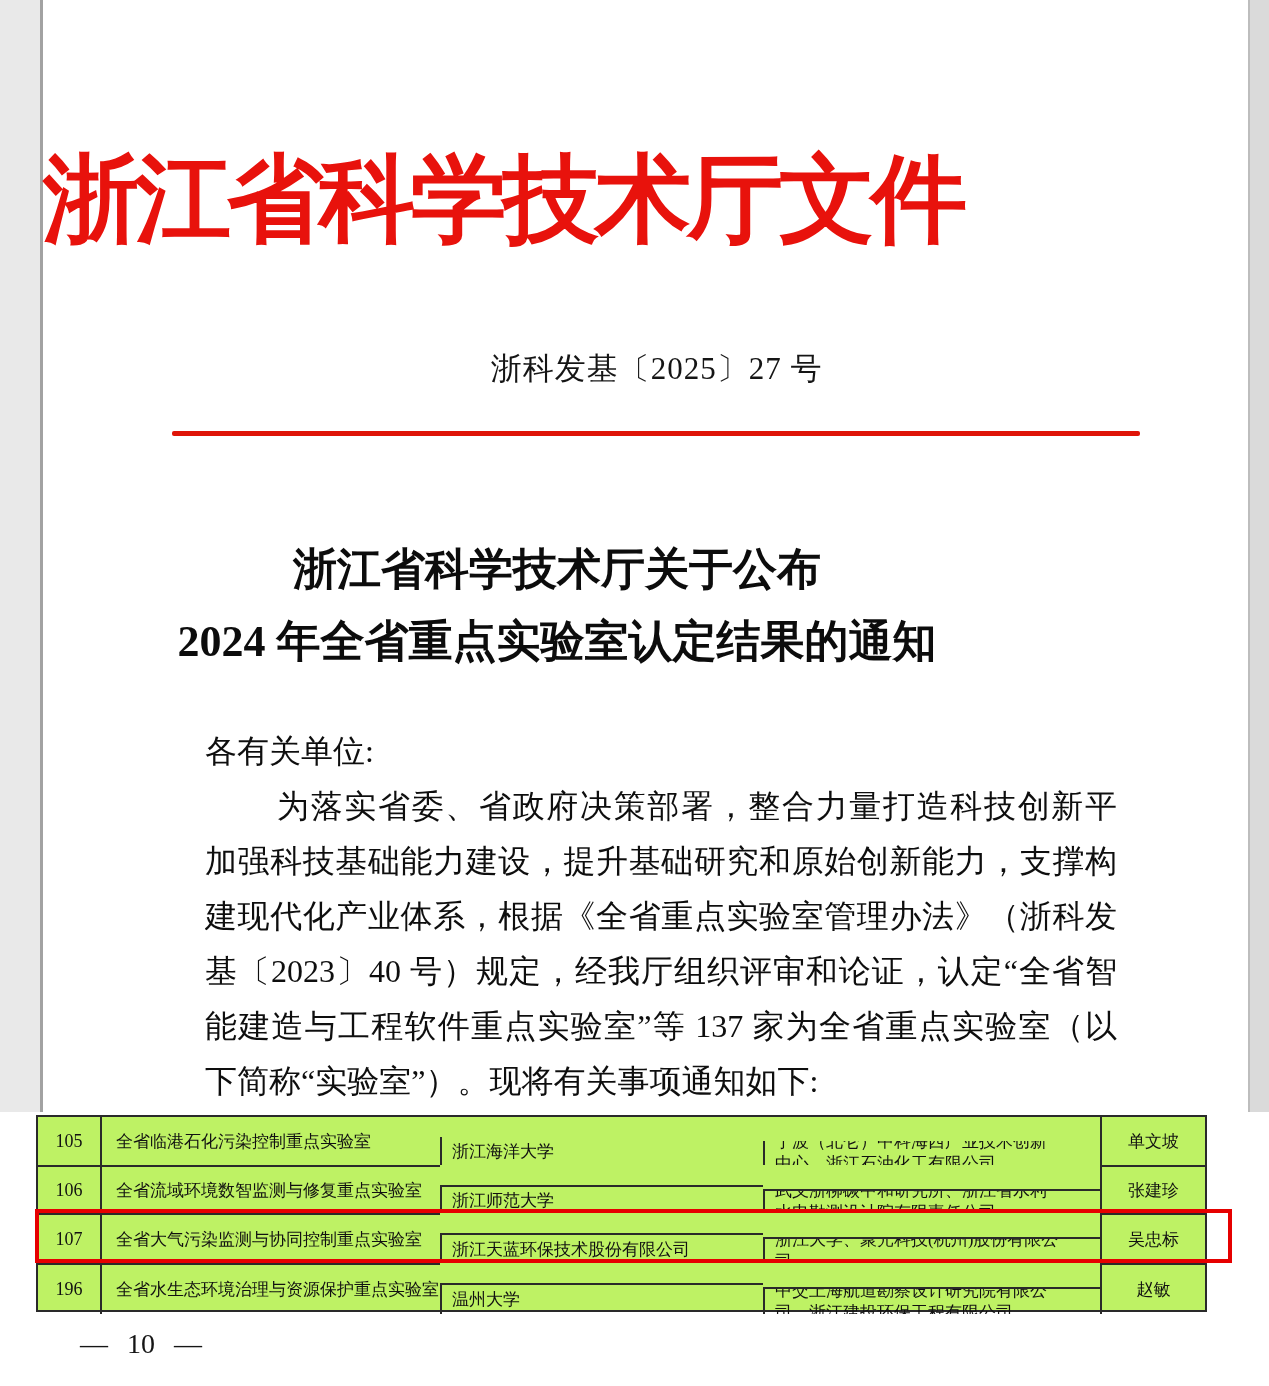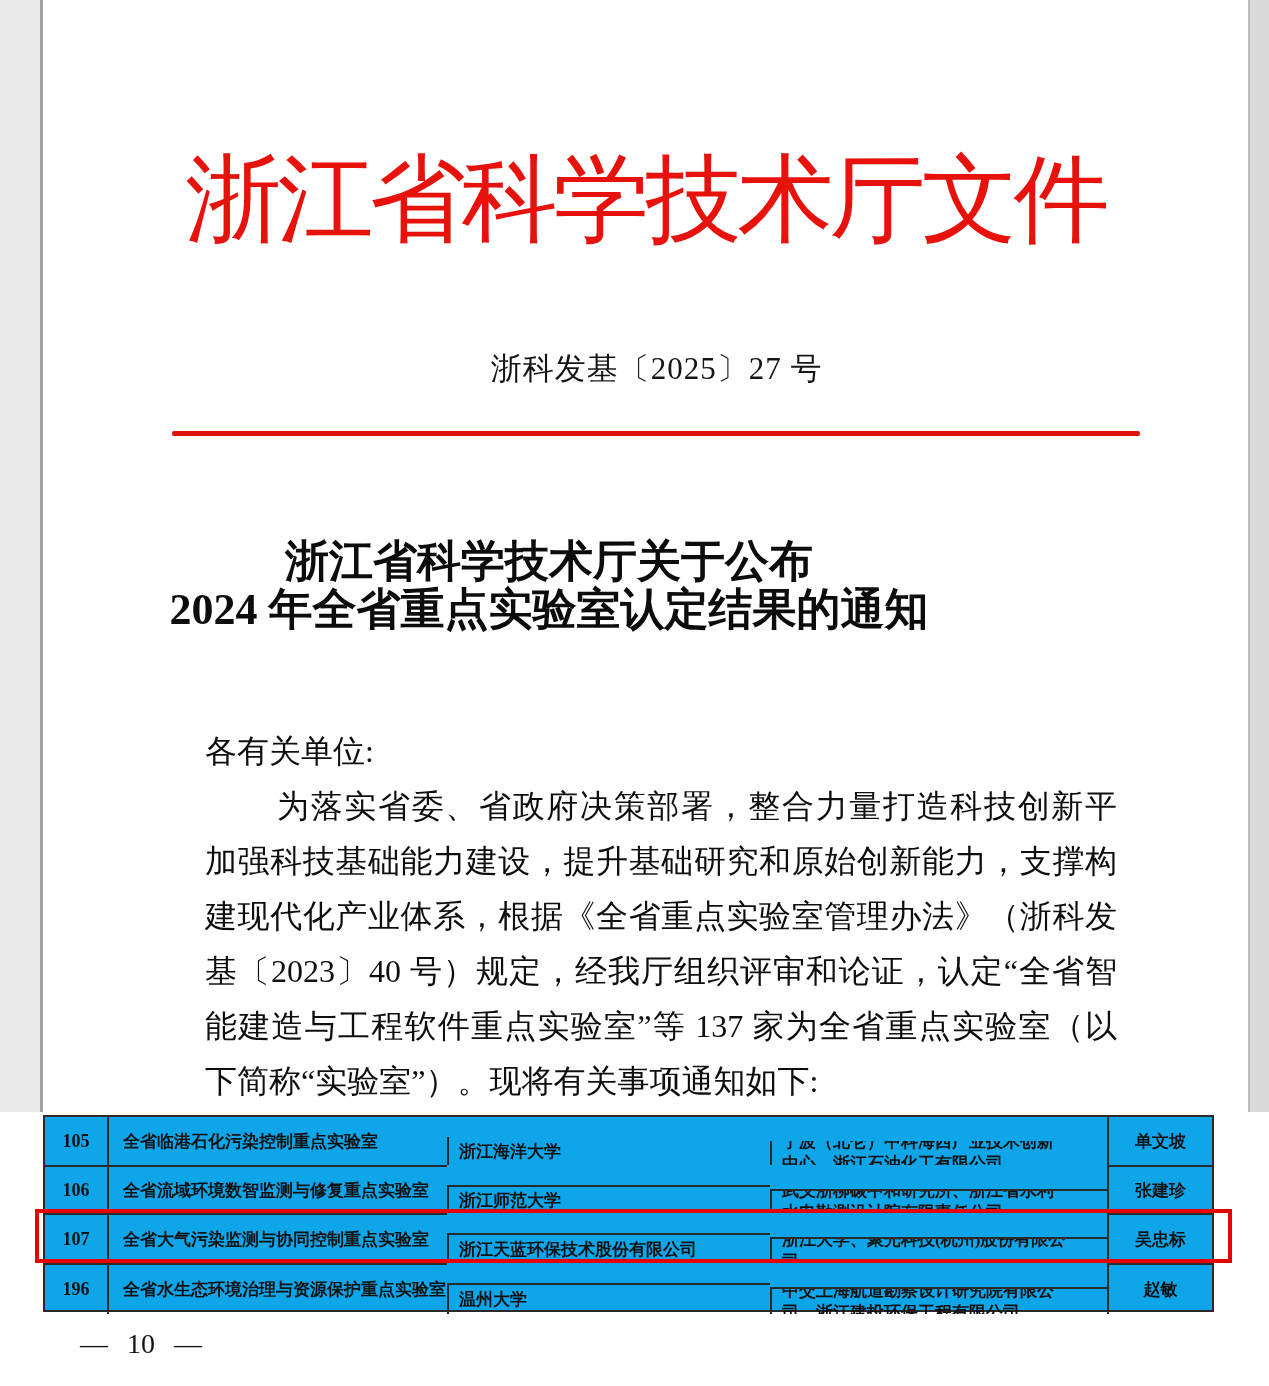--- a/index.html
+++ b/index.html
@@ -13,58 +13,58 @@
     background:#e9e9e9;border-right:3px solid #a2a2a2;
   }
   .margin-right{
     position:absolute;left:1248px;top:0;width:21px;height:1112px;
     background:#dadada;border-left:2px solid #bdbdbd;
   }
   .page{position:absolute;left:43px;top:0;width:1205px;height:1112px;background:#ffffff;}
 
   .letterhead{
     position:absolute;left:0;top:150px;width:1205px;margin:0;
-    text-align:center;font-size:96px;font-weight:normal;color:#e8120c;
+    font-size:96px;font-weight:bold;color:#e8120c;
     letter-spacing:-4px;line-height:100px;white-space:nowrap;
   }
   .doc-number{
     position:absolute;left:0;top:348px;width:1227px;
     text-align:center;font-size:31px;color:#151515;letter-spacing:1px;
   }
   .red-rule{
     position:absolute;left:129px;top:431px;width:968px;height:5px;
     background:#df1408;border-radius:2px;
   }
   .notice-title{
-    position:absolute;left:0;width:996px;margin:8px;
+    position:absolute;left:0;width:996px;margin:16px;
     text-align:center;font-size:44px;font-weight:bold;color:#0c0c0c;
     white-space:nowrap;
   }
   .nt1{top:524px;}
-  .nt2{top:572px;font-family:Liberation Serif, serif;}
+  .nt2{top:596px;font-family:Liberation Serif, serif;}
   .salutation{
     position:absolute;left:162px;top:724px;height:55px;line-height:55px;
     font-size:32px;color:#0e0e0e;
   }
   .bodytext{
     position:absolute;left:162px;top:779px;width:912px;
     font-size:32px;color:#0e0e0e;
   }
   .bline{height:55px;line-height:55px;white-space:nowrap;}
   .just{text-align:justify;text-align-last:justify;white-space:normal;overflow:hidden;}
   .indent{padding-left:72px;}
 
   
   .table-section{position:absolute;left:0;top:1112px;width:1269px;height:274px;background:#ffffff;}
   .lab-table{
-    position:absolute;left:43px;top:3px;width:1171px;height:197px;
+    position:absolute;left:36px;top:3px;width:1171px;height:197px;
     display:grid;grid-template-columns:62px 340px 323px 337px 105px;
     grid-template-rows:48px 48px 50px 51px;
-    border:2px solid #2a2a2a;box-sizing:border-box;background:#0ea5e9;
-    font-size:17px;color:#111;font-weight:bold;
+    border:2px solid #2a2a2a;box-sizing:border-box;background:#bef264;
+    font-size:17px;color:#111;
   }
   .cell{
     border-left:2px solid #2a2a2a;border-top:2px solid #2a2a2a;
     display:flex;align-items:center;box-sizing:border-box;overflow:hidden;
   }
   .r1{border-top:none;}
   .cn{border-left:none;justify-content:center;font-size:18px;}
   .cd{justify-content:center;}
   .cl{padding-left:14px;}
   .ci{padding-left:10px;margin-top:20px;}

